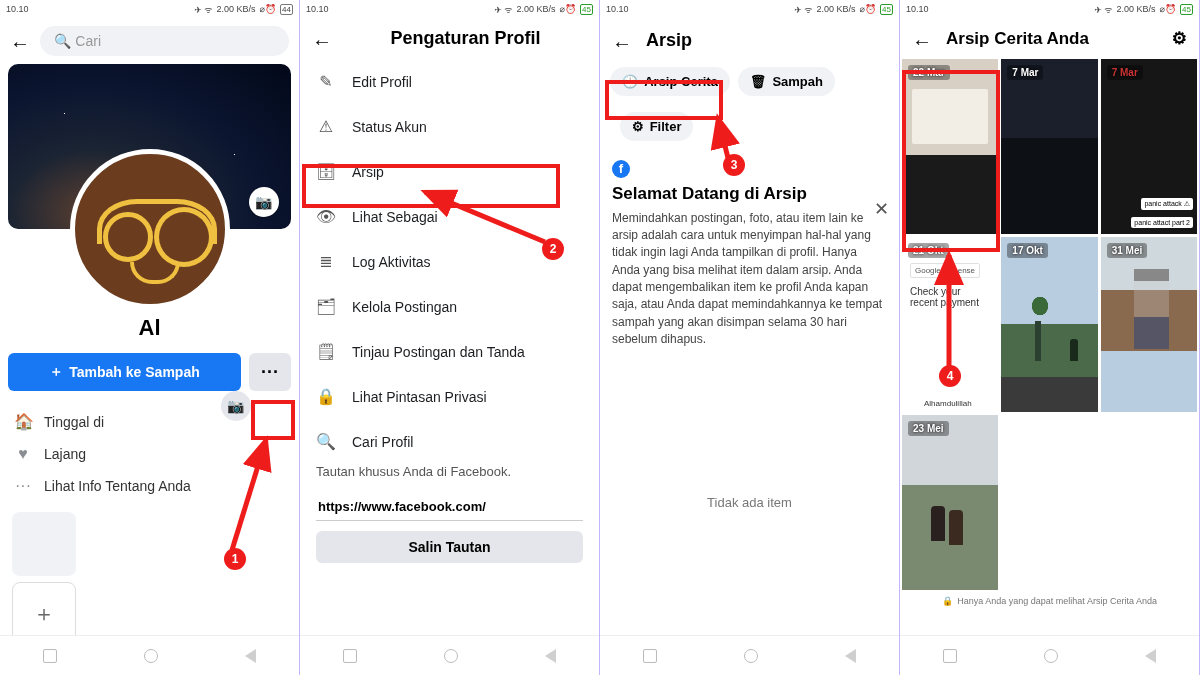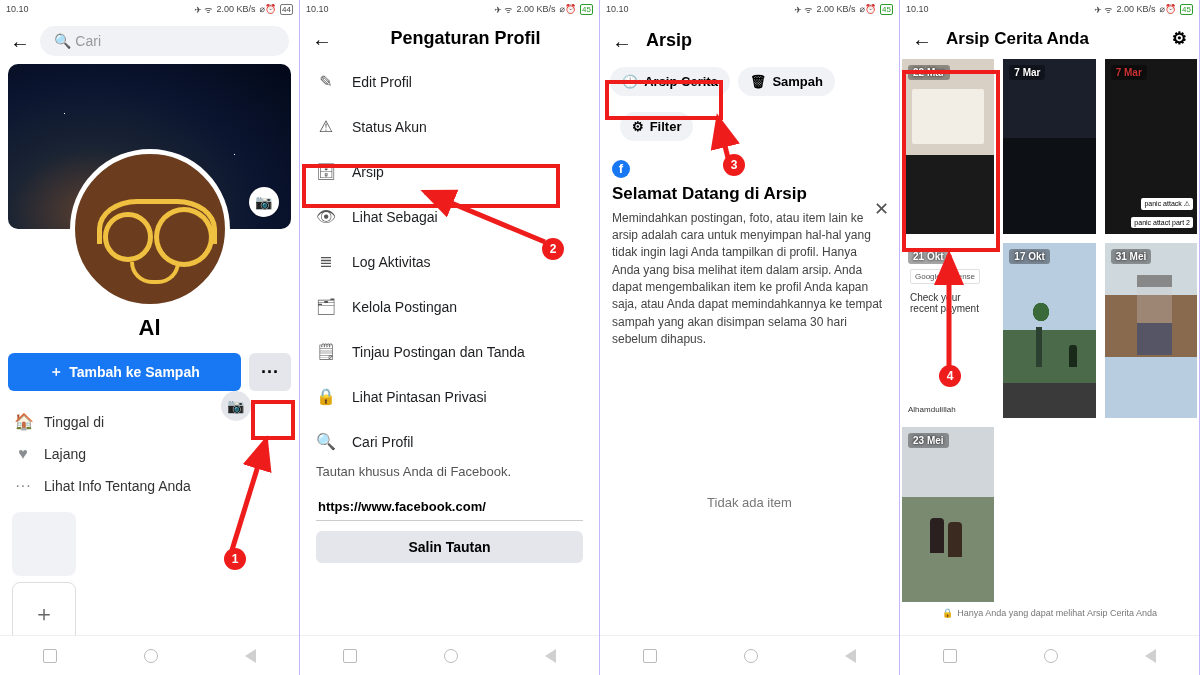--- a/index.html
+++ b/index.html
@@ -53,21 +53,21 @@
   .welcome { padding:6px 12px; }
   .fb-ic { width:18px; height:18px; border-radius:50%; background:#1877f2; color:#fff; font-weight:700; font-size:13px; display:inline-flex; align-items:center; justify-content:center; }
   .welcome h3 { font-size:17px; margin:6px 0; }
   .welcome p { font-size:12px; color:#444; line-height:1.45; }
   .closew { position:absolute; right:10px; top:198px; font-size:18px; color:#555;}
   .noitm { text-align:center; color:#777; font-size:13px; margin-top:140px; }
 
   
   .hdr4 { display:flex; align-items:center; padding:10px 12px; gap:14px; font-size:17px; font-weight:600; }
   .gear { margin-left:auto; font-size:17px; }
-  .grid { display:grid; grid-template-columns: repeat(3, 1fr); gap:9px; padding:0 2px; }
+  .grid { display:grid; grid-template-columns: repeat(3, 1fr); gap:3px; padding:0 2px; }
   .card { height:175px; background:#222; position:relative; color:#fff; font-size:10px; overflow:hidden; }
   .card .date { position:absolute; left:6px; top:6px; font-weight:600; text-shadow:0 0 3px #000; background:rgba(0,0,0,.35); padding:2px 5px; border-radius:3px; font-size:10px;}
   .c1 { background:linear-gradient(#d8d0c4 0%, #d8d0c4 55%, #1a1a1a 55%);}
   .c1::after{content:""; position:absolute; left:10px; top:30px; right:10px; height:55px; background:#f2ede5; border-radius:2px;}
   .c2 { background:linear-gradient(#1a1f2b 0 45%, #0d1015 45%);}
   .c3 { background:#161616; font-size:6px; color:#c33; padding-top:34px;}
   .pa { position:absolute; right:4px; bottom:24px; background:#fff; color:#000; font-size:7px; padding:2px 3px; border-radius:2px;}
   .c4,.c6 { background:#fff; color:#333; padding:26px 8px 8px; font-size:9px;}
   .c4 .date,.c6 .date{ color:#fff;}
   .gbadge { display:inline-block; background:#fff; border:1px solid #e0e0e0; padding:2px 4px; font-size:8px; border-radius:2px; margin-bottom:4px; color:#555;}
@@ -241,21 +241,21 @@
         <span class="date">22 Mar</span>
       </div>
     <div class="card c2">
         <span class="date">7 Mar</span>
       </div>
     <div class="card c3">
         <span class="date">7 Mar</span>
         <span class="pa">panic attack ⚠</span>
         <span class="pa" style="bottom:6px">panic attact part 2</span>
       </div>
-    <div class="card c4"><span class="date">21 Okt</span><div class="gbadge">Google AdSense</div><div class="pay">Check your recent payment</div><div style="position:absolute;bottom:4px;left:6px;font-size:8px;color:#333">Alhamdulillah</div></div>
+    <div class="card c4"><span class="date">21 Okt</span><div class="gbadge">Google AdSense</div><div class="pay">Check your recent payment</div><div style="position:absolute;bottom:4px;left:22px;font-size:8px;color:#333">Alhamdulillah</div></div>
     <div class="card c5">
         <span class="date">17 Okt</span>
         <div class="person"></div>
       </div>
     <div class="card c7">
         <span class="date">31 Mei</span>
       </div>
     <div class="card c8">
         <span class="date">23 Mei</span>
         <div class="ppl"></div>

